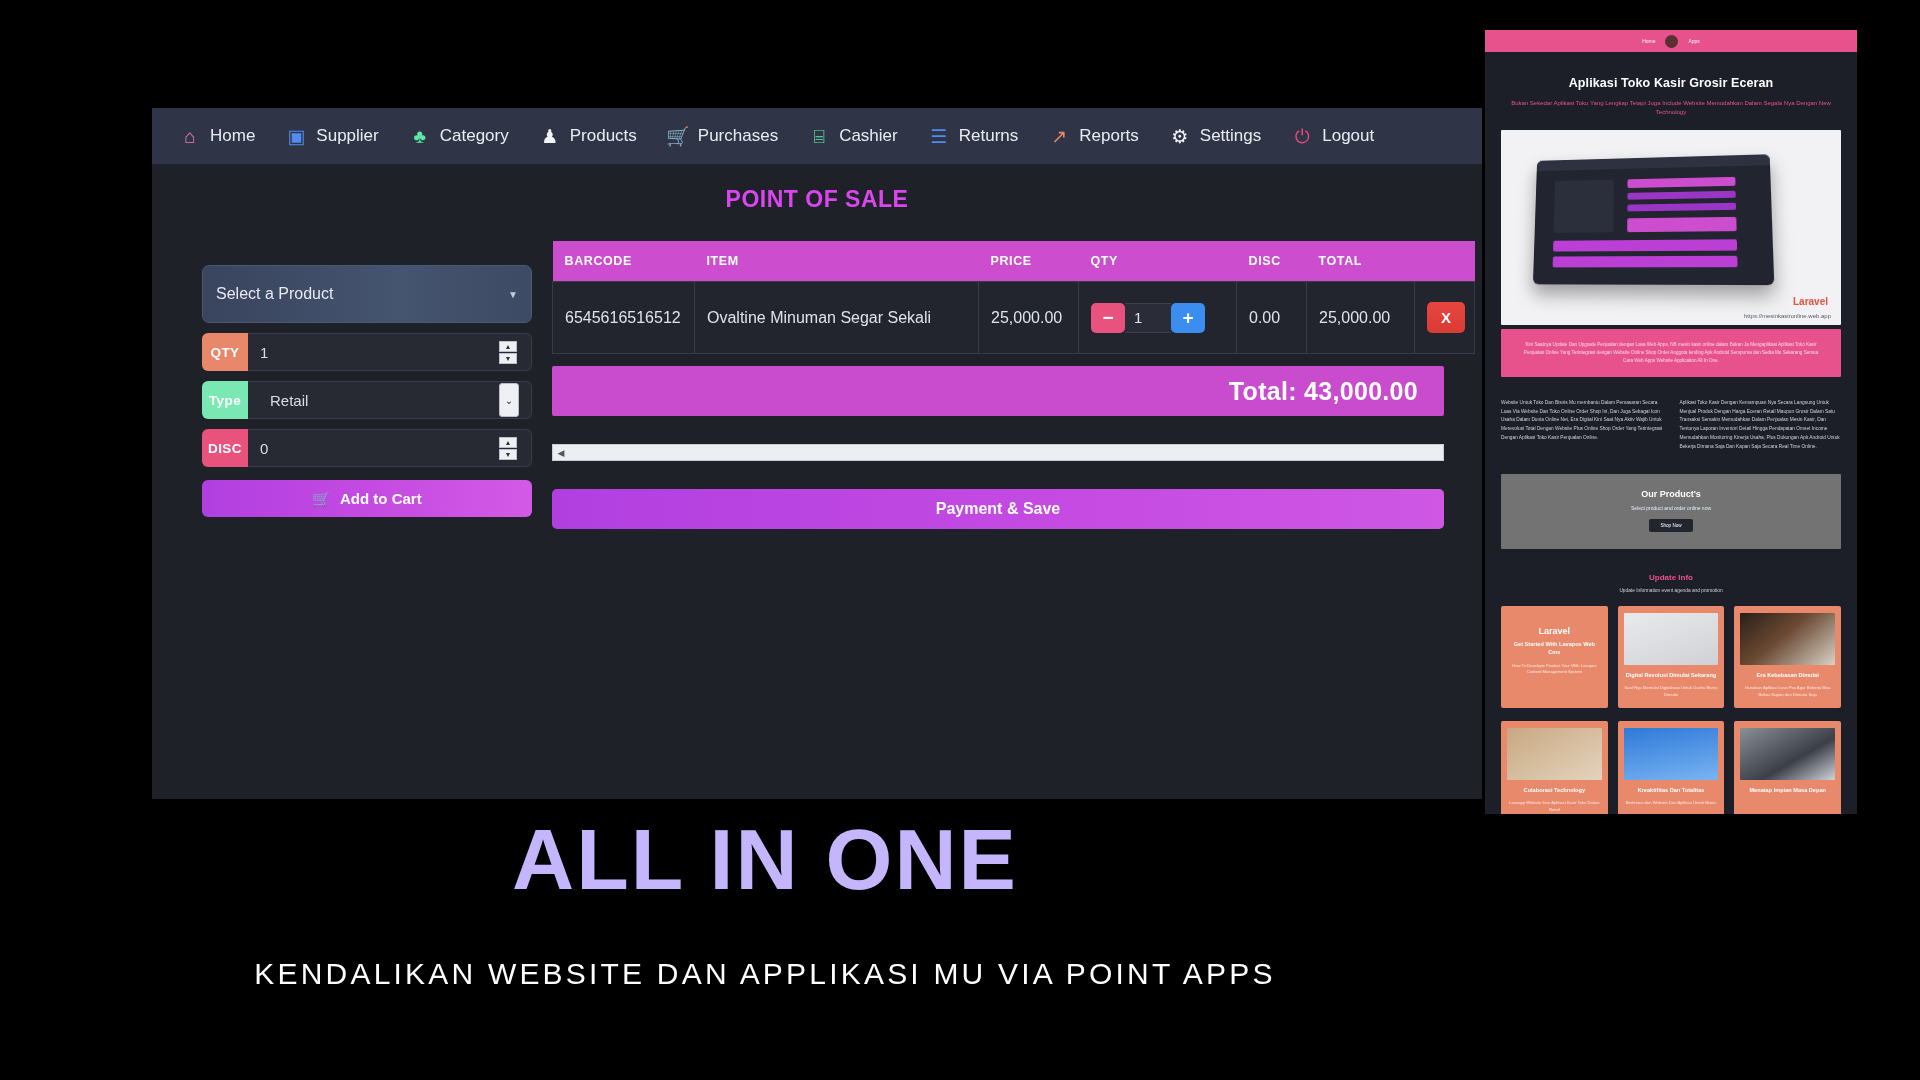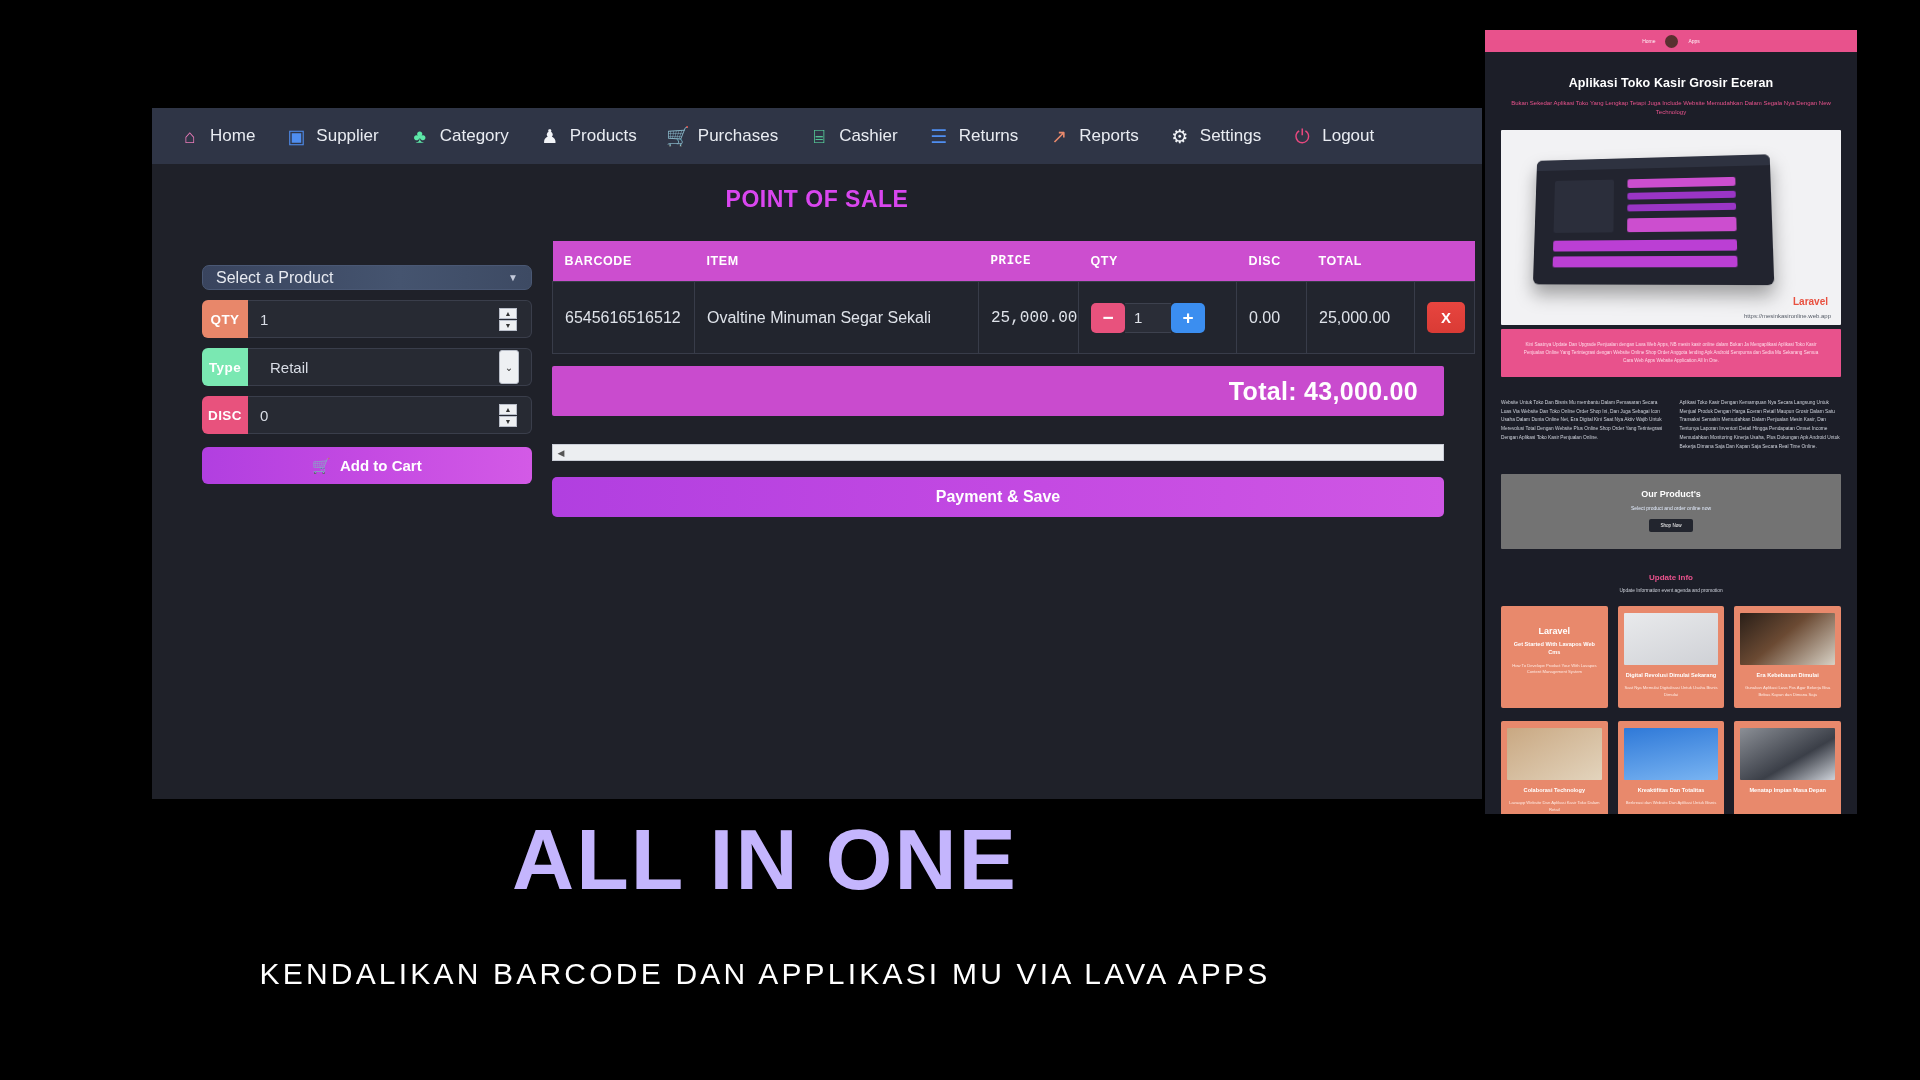--- a/index.html
+++ b/index.html
@@ -33,21 +33,21 @@
   }
 
   
   .app-body{ display:flex; padding:0 0 0 0; }
 
   
   .left-col{ width:390px; padding-left:50px; padding-top:52px; }
   .form-card{ width:330px; }
 
   .select-product{
-    height:25px; border-radius:7px;
+    height:58px; border-radius:7px;
     background:linear-gradient(90deg,#39445e 0%,#45546f 60%,#3d4a63 100%);
     border:1px solid #4a5874; display:flex; align-items:center;
     padding:0 13px; color:#e7eaf1; font-size:16px; justify-content:space-between;
     cursor:pointer;
   }
   .sel-caret{ color:#c3cada; font-size:10px; }
 
   .ig{ display:flex; margin-top:10px; height:38px; }
   .ig-label{
     width:46px; display:flex; align-items:center; justify-content:center;
@@ -93,21 +93,21 @@
     background:#cc4ecf; color:#fff; font-size:12.5px; font-weight:bold;
     letter-spacing:.6px; text-align:left; padding:13px 0 13px 12px;
     height:38px;
   }
   table.cart tbody td{
     background:#22252e; color:#dfe3ea; font-size:16px;
     padding:20px 0 20px 12px; border:1px solid #32364323;
     border-color:#383c49; vertical-align:middle;
   }
   .c-barcode{ width:142px; } .c-item{ width:284px; }
-  .c-price{ width:100px;font-family:Liberation Mono, monospace; }   .c-qty{ width:158px; }
+  .c-price{ width:100px; }   .c-qty{ width:158px; }
   .c-disc{ width:70px; }     .c-total{ width:108px; }
   .c-act{ width:60px; }
 
   .qty-wrap{ display:flex; align-items:center; }
   .qty-minus,.qty-plus{
     width:34px; height:30px; border:none; border-radius:5px; color:#fff;
     font-size:19px; font-weight:bold; line-height:1; cursor:pointer;
     display:flex; align-items:center; justify-content:center;
   }
   .qty-minus{ background:#e8527d; }
@@ -134,21 +134,21 @@
   .hscroll{
     margin-top:28px; width:892px; height:17px; background:#eceef1;
     border:1px solid #c9cdd6; display:flex; align-items:center;
   }
   .hs-arrow{
     width:16px; height:15px; display:flex; align-items:center;
     justify-content:center; font-size:9px; color:#555; cursor:pointer;
   }
 
   .btn-pay{
-    margin-top:16px; width:892px; height:40px; border:none; border-radius:5px;
+    margin-top:28px; width:892px; height:40px; border:none; border-radius:5px;
     background:linear-gradient(90deg,#b13fe0 0%,#c44ae2 55%,#cf57e4 100%);
     color:#fff; font-size:16px; font-weight:bold; cursor:pointer;
   }
 
   
   .promo{
     position:absolute; left:1485px; top:30px; width:372px; height:784px;
     background:#1c1e28; overflow:hidden;
   }
   .promo-topbar{
@@ -476,16 +476,16 @@
         <p style="white-space:pre-line;">Aazara Technology
 Phone +6287898355289 - WhatsApp : +6285646004747
 Ruko Pasar Wisata Jenggolo Blok G 10-07, Sidoarjo - Indonesia
 lavaonl@gmail.com</p>
       </div>
     </div>
   </div>
 
   <div class="banner">
     <h1>ALL IN ONE</h1>
-    <h2>KENDALIKAN BARCODE DAN APPLIKASI MU VIA LAVA APPS</h2>
+    <h2>KENDALIKAN WEBSITE DAN APPLIKASI MU VIA POINT APPS</h2>
   </div>
 
 </div>
 
 </body></html>

